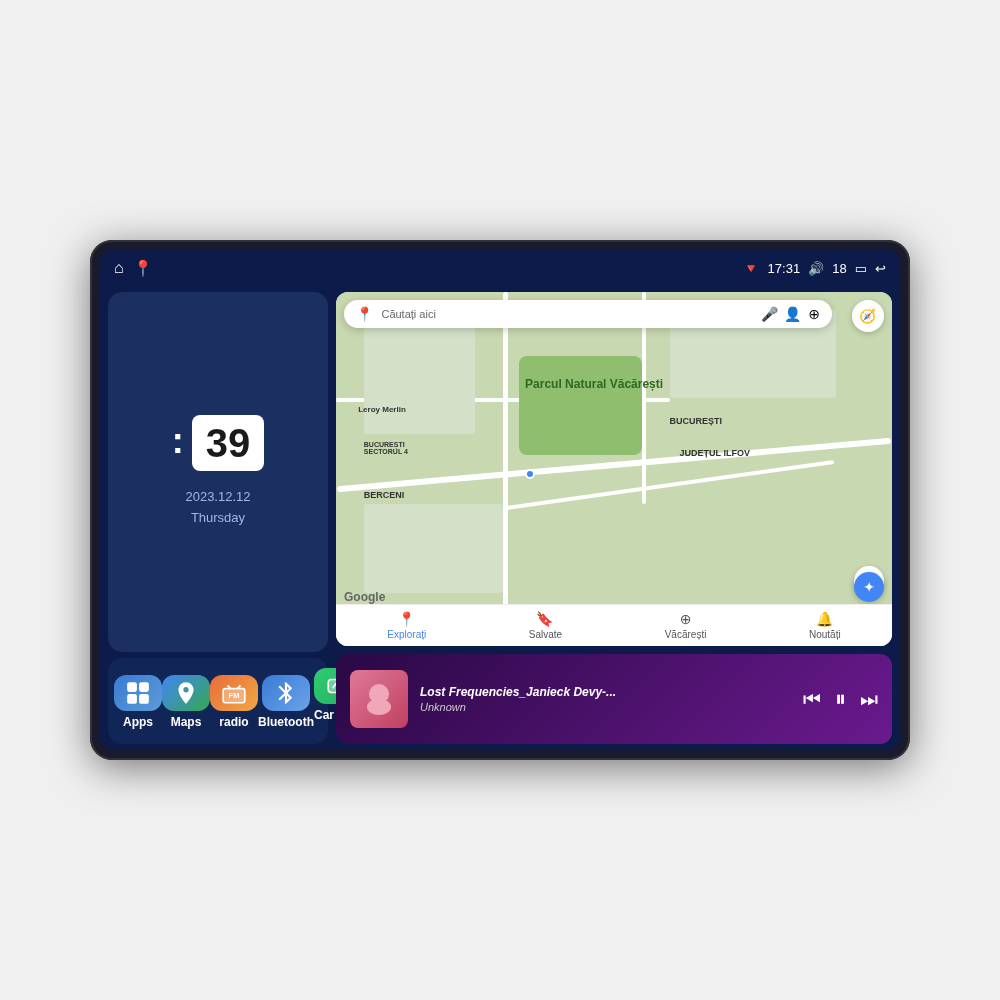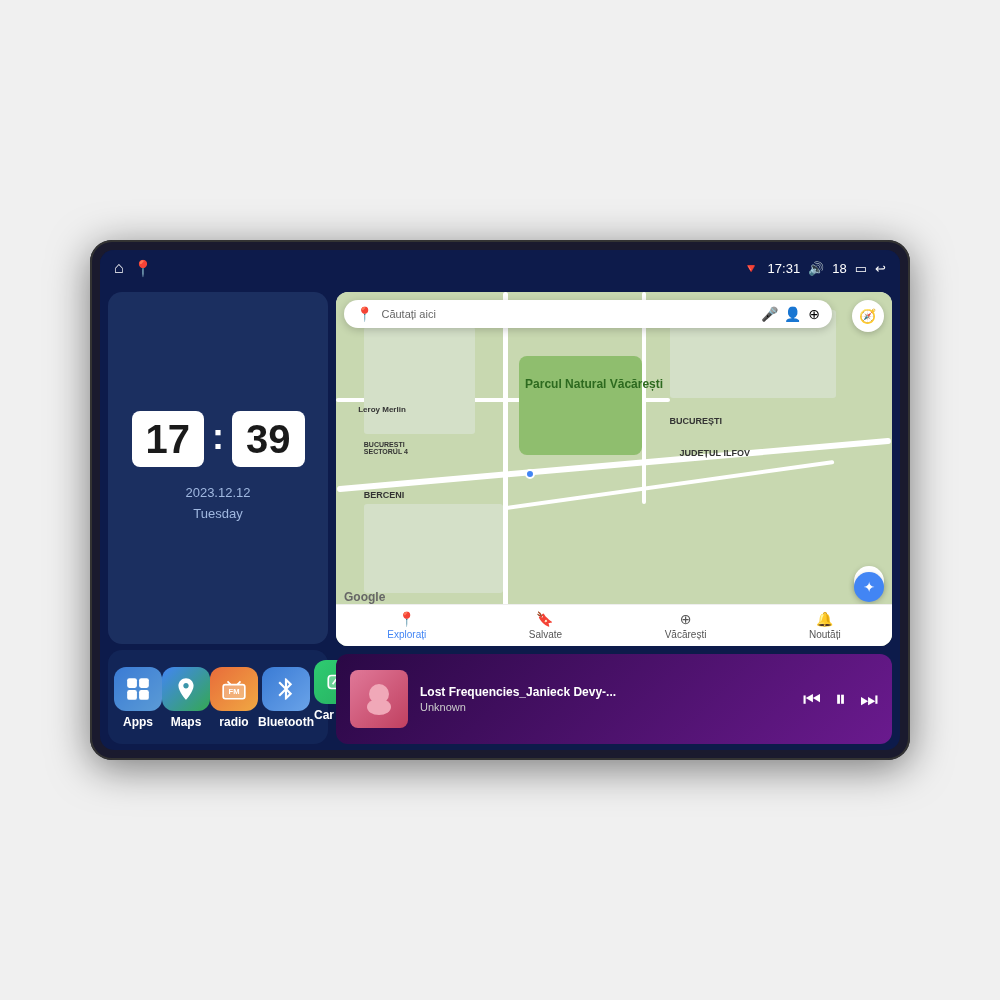--- a/index.html
+++ b/index.html
@@ -146,21 +146,21 @@
     .app-item {
       display: flex;
       flex-direction: column;
       align-items: center;
       gap: 4px;
       cursor: pointer;
     }
 
     .app-icon-wrap {
       width: 48px;
-      height: 44px;
+      height: 36px;
       border-radius: 12px;
       display: flex;
       align-items: center;
       justify-content: center;
       font-size: 22px;
     }
 
     .app-label {
       color: white;
       font-size: 12px;
@@ -299,20 +299,21 @@
       height: 100%;
       background: linear-gradient(135deg, #e07898, #c04060);
       display: flex;
       align-items: center;
       justify-content: center;
     }
 
     .music-info {
       flex: 1;
       min-width: 0;
+      font-style: italic;
     }
 
     .music-title {
       color: white;
       font-size: 12px;
       font-weight: 600;
       white-space: nowrap;
       overflow: hidden;
       text-overflow: ellipsis;
     }
@@ -440,27 +441,26 @@
         <span>↩</span>
       </div>
     </div>
 
     <div class="main-content">
 
       <div class="left-panel">
 
         <div class="clock-widget">
           <div class="clock-display">
-            <div class="clock-block">17</div>
             <div class="clock-colon">:</div>
             <div class="clock-block">39</div>
           </div>
           <div class="clock-date">
             <div>2023.12.12</div>
-            <div>Tuesday</div>
+            <div>Thursday</div>
           </div>
         </div>
 
         <div class="apps-row">
           <div class="app-item">
             <div class="app-icon-wrap icon-apps">
               <svg width="26" height="26" viewBox="0 0 24 24" fill="white">
                 <rect x="2" y="2" width="9" height="9" rx="2"></rect>
                 <rect x="13" y="2" width="9" height="9" rx="2"></rect>
                 <rect x="2" y="13" width="9" height="9" rx="2"></rect>

